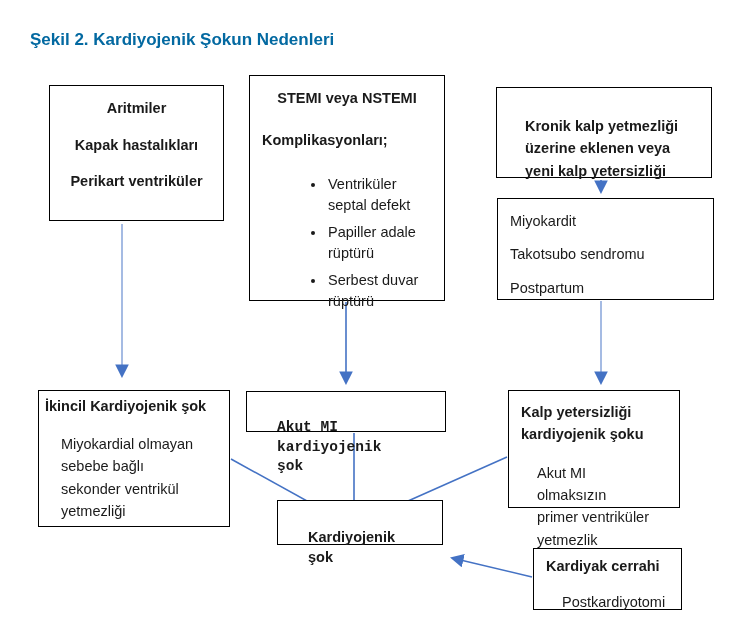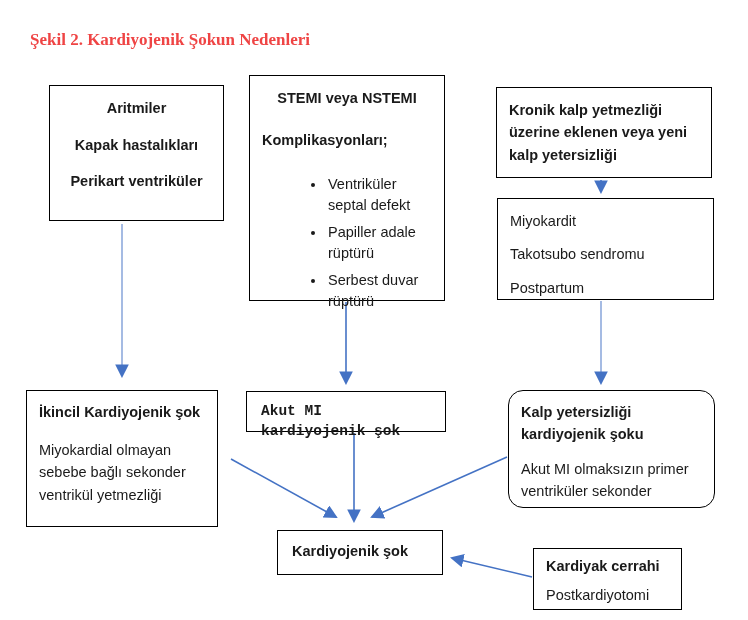--- a/index.html
+++ b/index.html
@@ -13,33 +13,33 @@
   #stage{
     position:relative;
     width:748px;height:620px;
     background:var(--bg);
     font-family:"Liberation Sans",sans-serif;
     color:var(--text);
     overflow:hidden;
   }
   .fig-title{
     position:absolute;left:30px;top:30px;
-    font-family:Liberation Serif, serif;
-    font-weight:bold;font-size:17px;color:#ef4444;
+    font-family:Liberation Sans, sans-serif;
+    font-weight:bold;font-size:17px;color:#0369a1;
     white-space:nowrap;
   }
   .box{
     position:absolute;
     border:1.5px solid var(--border);
     background:var(--bg);
     box-sizing:border-box;
     font-size:14.5px;
     line-height:1.35;
   }
-  .box p{margin:0;}
+  .box p{margin:16px;}
 
   
   #box-arrhythmia{left:49px;top:85px;width:175px;height:136px;padding:13px 12px;text-align:center;}
   #box-arrhythmia p{margin:0 0 17px 0;font-weight:bold;}
 
   
   #box-stemi{left:249px;top:75px;width:196px;height:226px;padding:13px 12px;}
   #box-stemi .hd{font-weight:bold;margin:0 0 22px 0;text-align:center;}
   #box-stemi .sub{font-weight:bold;margin:0 0 24px 0;}
   #box-stemi ul{margin:0;padding:0 0 0 58px;list-style:disc;}
@@ -47,35 +47,35 @@
 
   
   #box-chronic{left:496px;top:87px;width:216px;height:91px;padding:11px 12px;}
   #box-chronic p{font-weight:bold;line-height:1.55;}
 
   
   #box-myocarditis{left:497px;top:198px;width:217px;height:102px;padding:12px;}
   #box-myocarditis p{margin:0 0 13px 0;line-height:1.4;}
 
   
-  #box-secondary{left:26px;top:390px;width:192px;height:137px;padding:12px;}
+  #box-secondary{left:38px;top:390px;width:192px;height:137px;padding:6px;}
   #box-secondary .hd{font-weight:bold;margin:0 0 16px 0;}
   #box-secondary .tx{line-height:1.55;}
 
   
   #box-acute-mi{left:246px;top:391px;width:200px;height:41px;padding:10px 14px;font-family:Liberation Mono, monospace;}
   #box-acute-mi p{font-weight:bold;}
 
   
-  #box-hf-shock{left:508px;top:390px;width:207px;height:118px;padding:11px 12px;border-radius:15px;}
+  #box-hf-shock{left:508px;top:390px;width:172px;height:118px;padding:11px 12px;}
   #box-hf-shock .hd{font-weight:bold;line-height:1.5;margin:0 0 12px 0;}
   #box-hf-shock .tx{line-height:1.55;}
 
   
-  #box-cardiogenic{left:277px;top:530px;width:166px;height:45px;padding:11px 14px;}
+  #box-cardiogenic{left:277px;top:500px;width:166px;height:45px;padding:11px 14px;}
   #box-cardiogenic p{font-weight:bold;}
 
   
   #box-surgery{left:533px;top:548px;width:149px;height:62px;padding:8px 12px;}
   #box-surgery .hd{font-weight:bold;margin:0 0 9px 0;}
 
   
   svg.arrows{position:absolute;left:0;top:0;width:748px;height:620px;pointer-events:none;}
   .arrow-line{stroke:var(--arrow);stroke-width:1.6;fill:none;}
   .arrow-line.light{stroke:var(--arrow-light);}
@@ -134,21 +134,21 @@
     <p class="hd">İkincil Kardiyojenik şok</p>
     <p class="tx">Miyokardial olmayan sebebe bağlı sekonder ventrikül yetmezliği</p>
   </div>
 
   <div class="box" id="box-acute-mi">
     <p>Akut MI kardiyojenik şok</p>
   </div>
 
   <div class="box" id="box-hf-shock">
     <p class="hd">Kalp yetersizliği kardiyojenik şoku</p>
-    <p class="tx">Akut MI olmaksızın primer ventriküler sekonder</p>
+    <p class="tx">Akut MI olmaksızın primer ventriküler yetmezlik</p>
   </div>
 
   <div class="box" id="box-cardiogenic">
     <p>Kardiyojenik şok</p>
   </div>
 
   <div class="box" id="box-surgery">
     <p class="hd">Kardiyak cerrahi</p>
     <p>Postkardiyotomi</p>
   </div>

